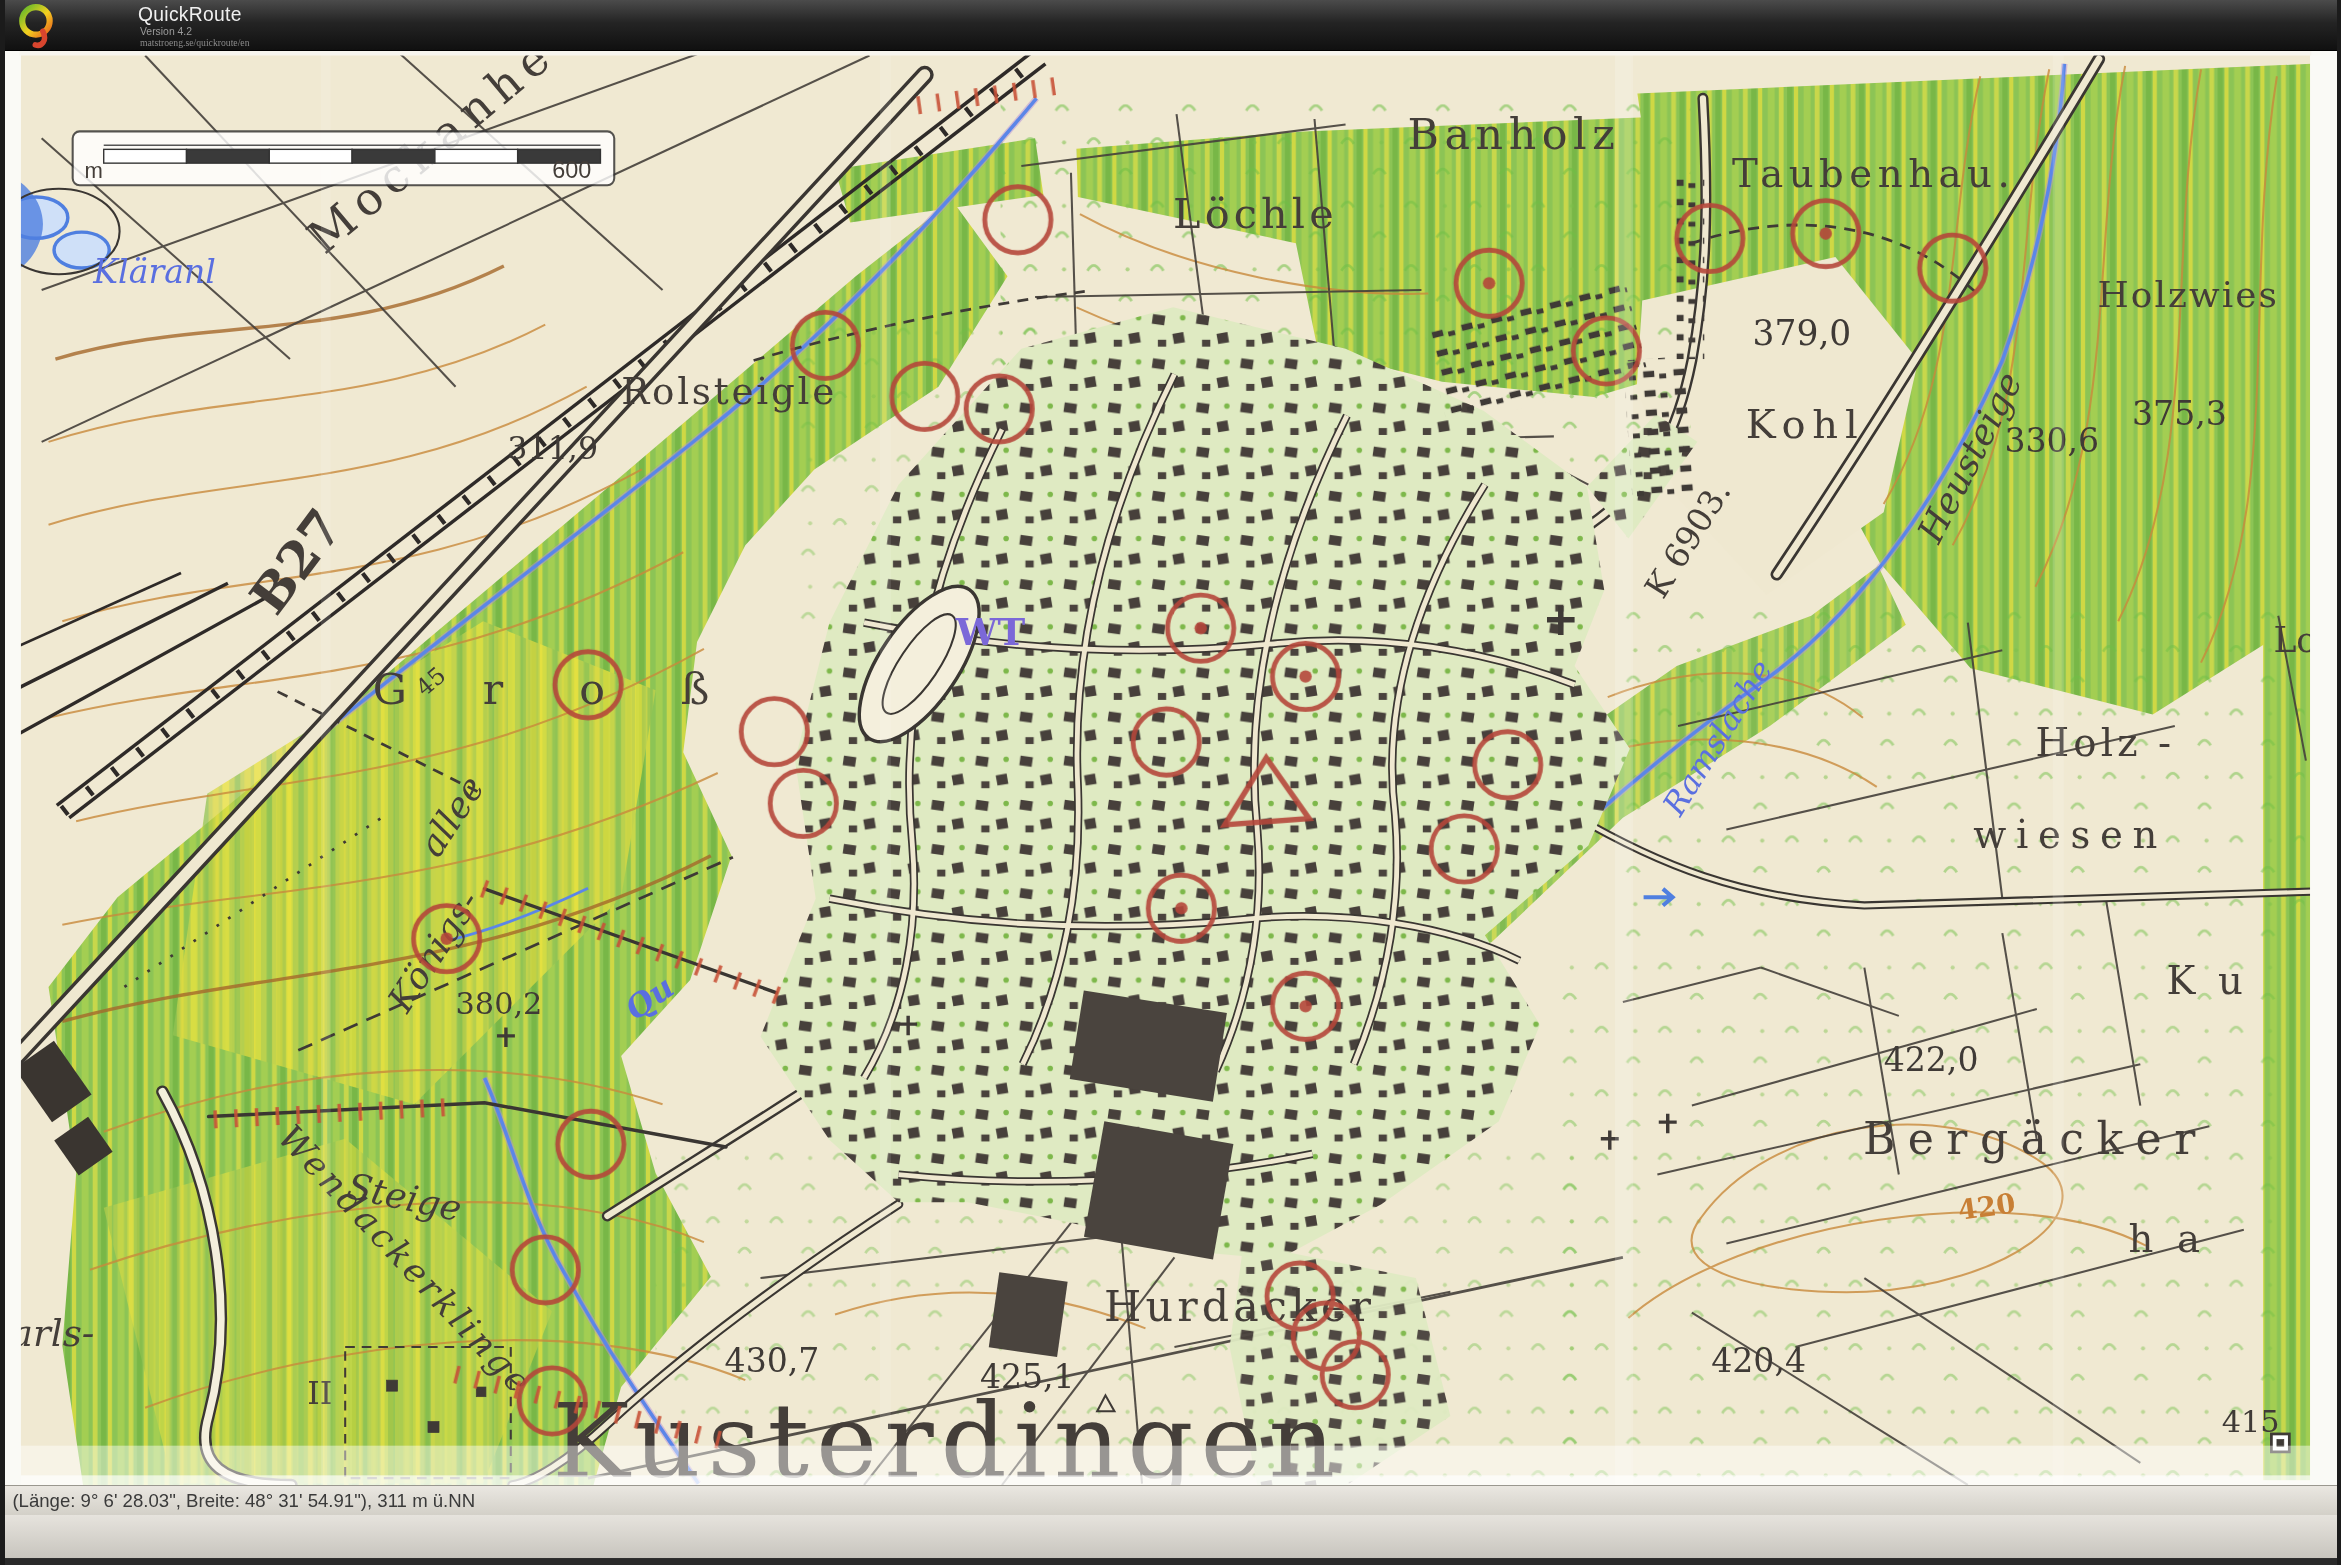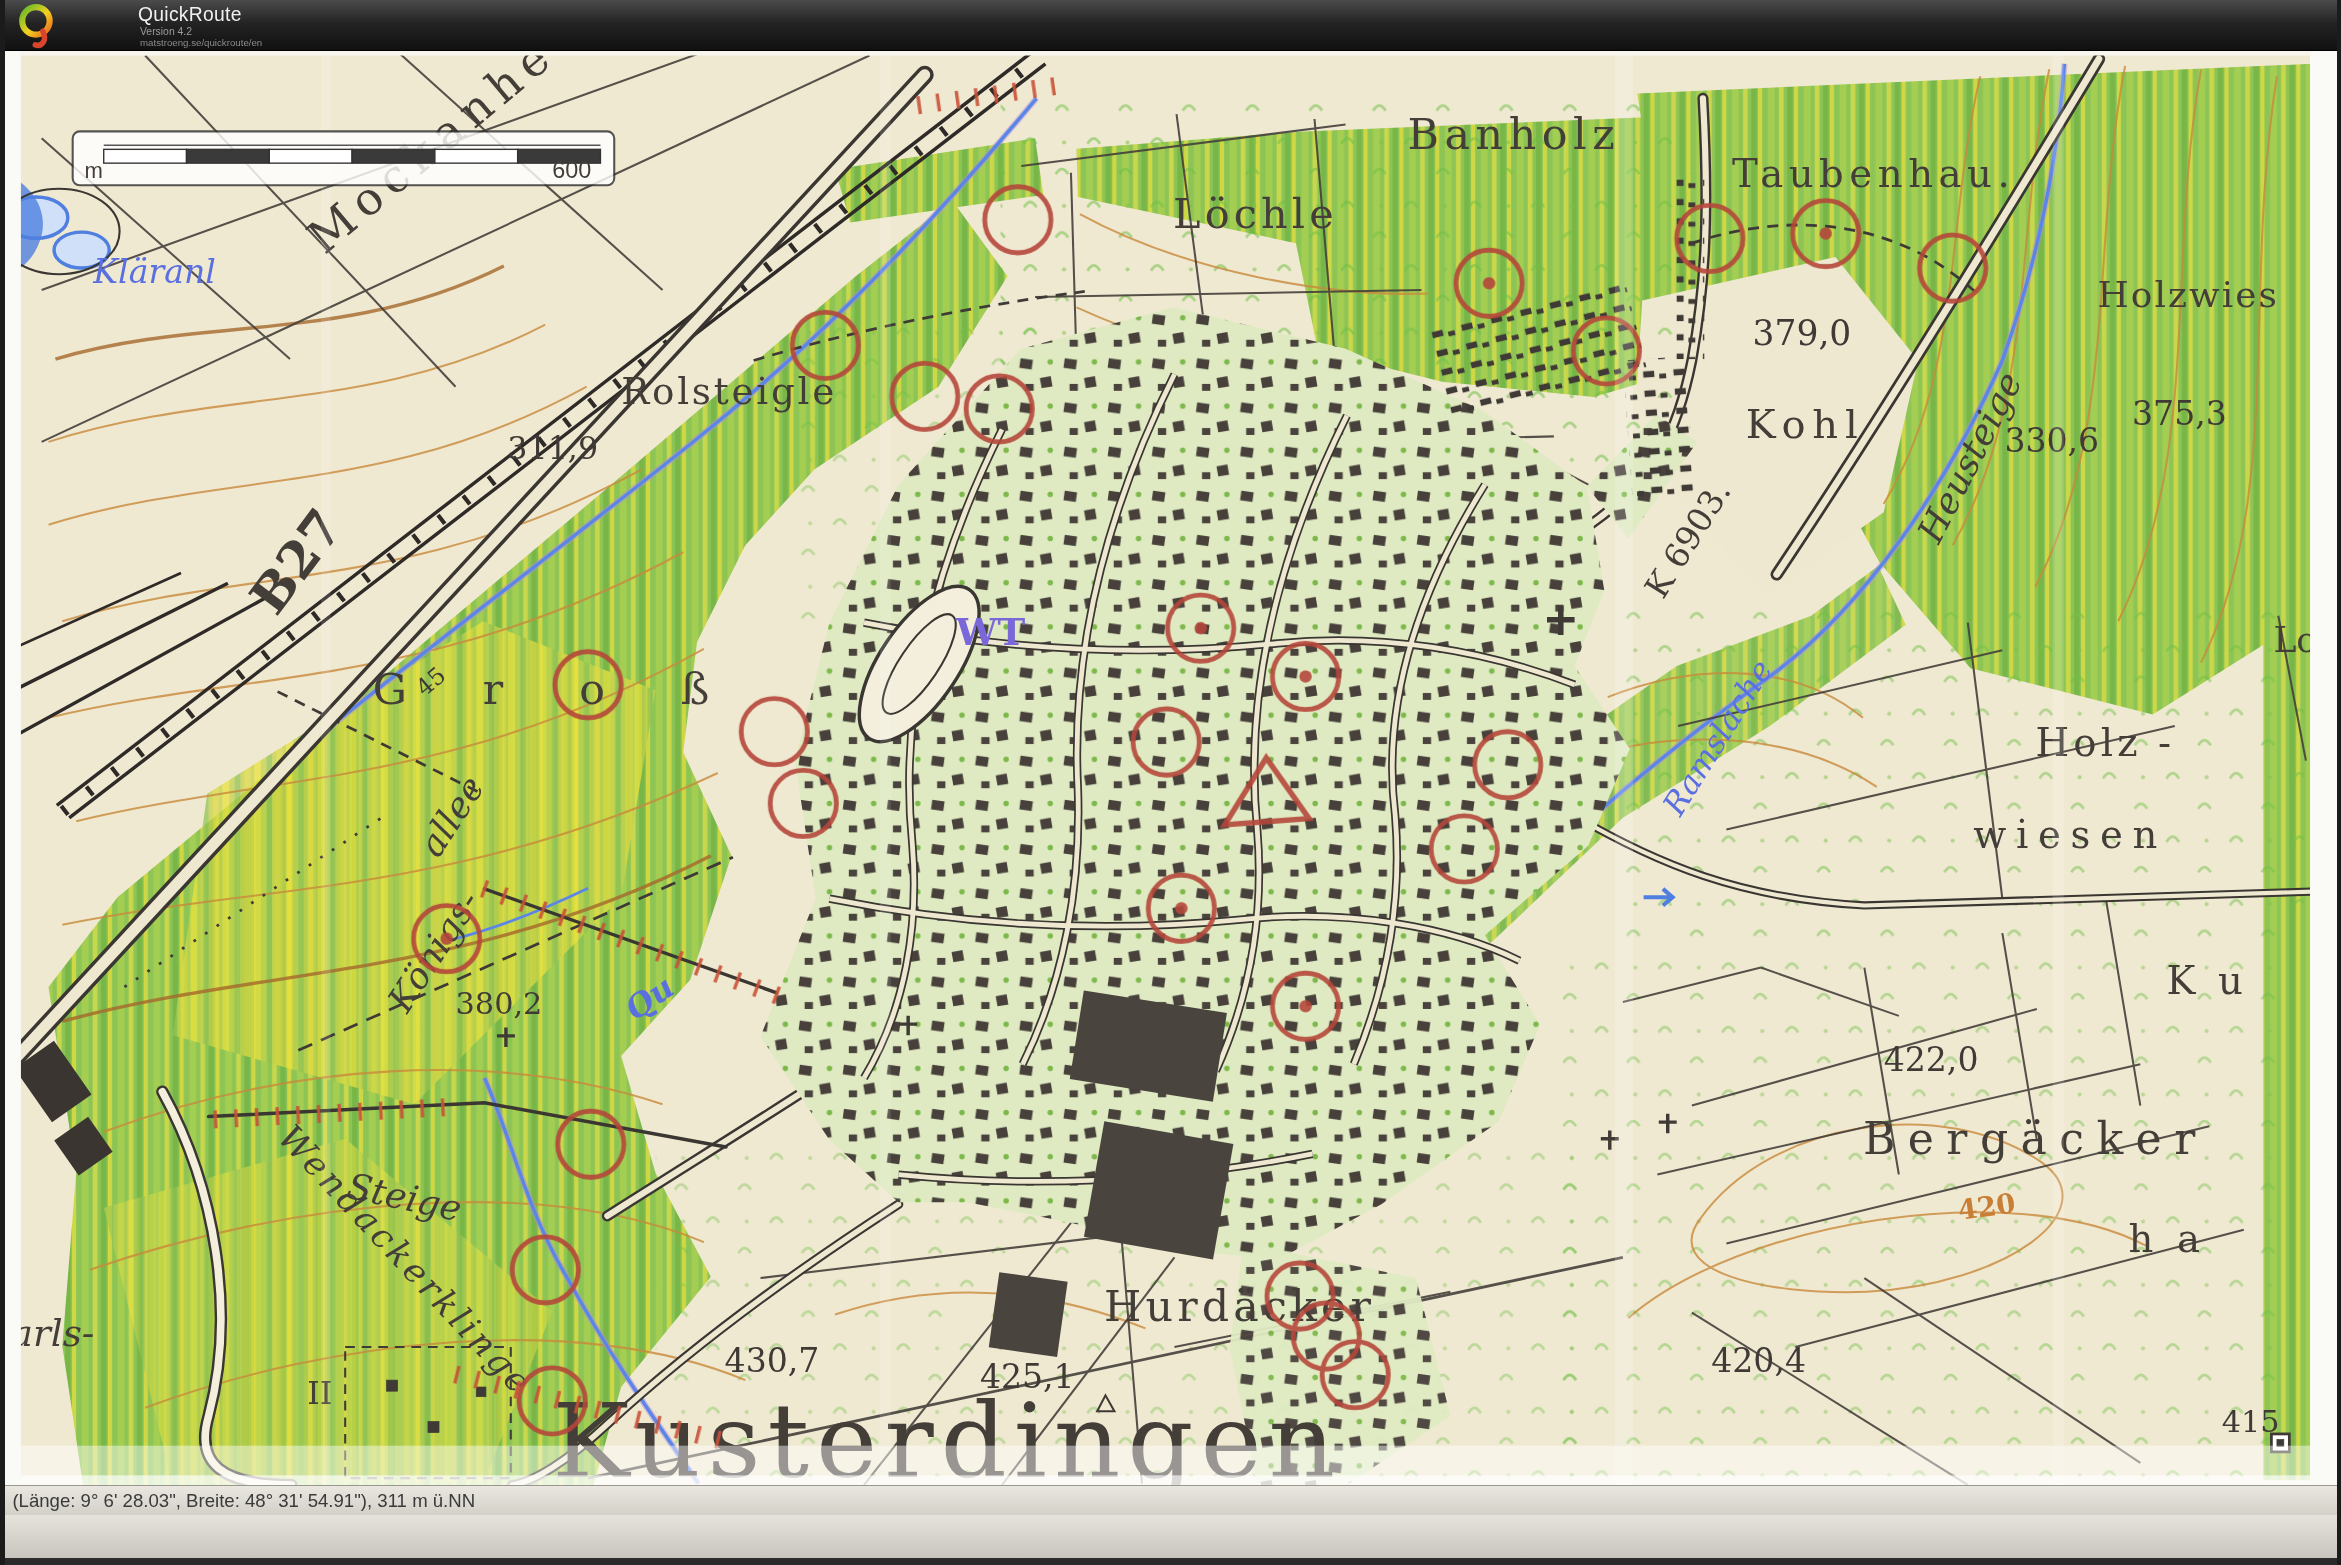--- a/index.html
+++ b/index.html
@@ -7,21 +7,21 @@
     width:2342px;height:1566px;position:relative;overflow:hidden;
     background:#2f2f2f;font-family:"Liberation Sans",sans-serif;
   }
   .titlebar{
     position:absolute;left:0;top:0;width:2342px;height:50px;
     background:linear-gradient(#4b4b4b,#242424 45%,#101010);
     border-bottom:0.7px solid #000;z-index:50;
   }
   .app-title{position:absolute;left:138px;top:3.5px;font-size:19.3px;color:#f0f0f0;letter-spacing:0.3px;}
   .app-version{position:absolute;left:140px;top:25.5px;font-size:10.4px;color:#9b9b9b;}
-  .app-url{position:absolute;left:140px;top:37px;font-size:9.7px;color:#8b8b8b;}
+  .app-url{position:absolute;left:140px;top:37px;font-size:9.7px;color:#8b8b8b;font-family:Liberation Serif, serif;}
   .logo{position:absolute;left:14px;top:1.4px;}
   .mapwrap{position:absolute;left:0;top:50px;width:2342px;height:1435px;background:#efe8d0;}
   .statusbar{
     position:absolute;left:0;top:1485px;width:2342px;height:30px;
     background:linear-gradient(#eae7e1,#d3d0c8);border-top:0.7px solid #9a978f;
     color:#3a3a3a;font-size:18.6px;line-height:30px;padding-left:12.4px;box-sizing:border-box;z-index:40;
   }
   .bottomstrip{
     position:absolute;left:0;top:1515px;width:2342px;height:43px;
     background:linear-gradient(#e6e3dd,#c8c5be);z-index:40;

